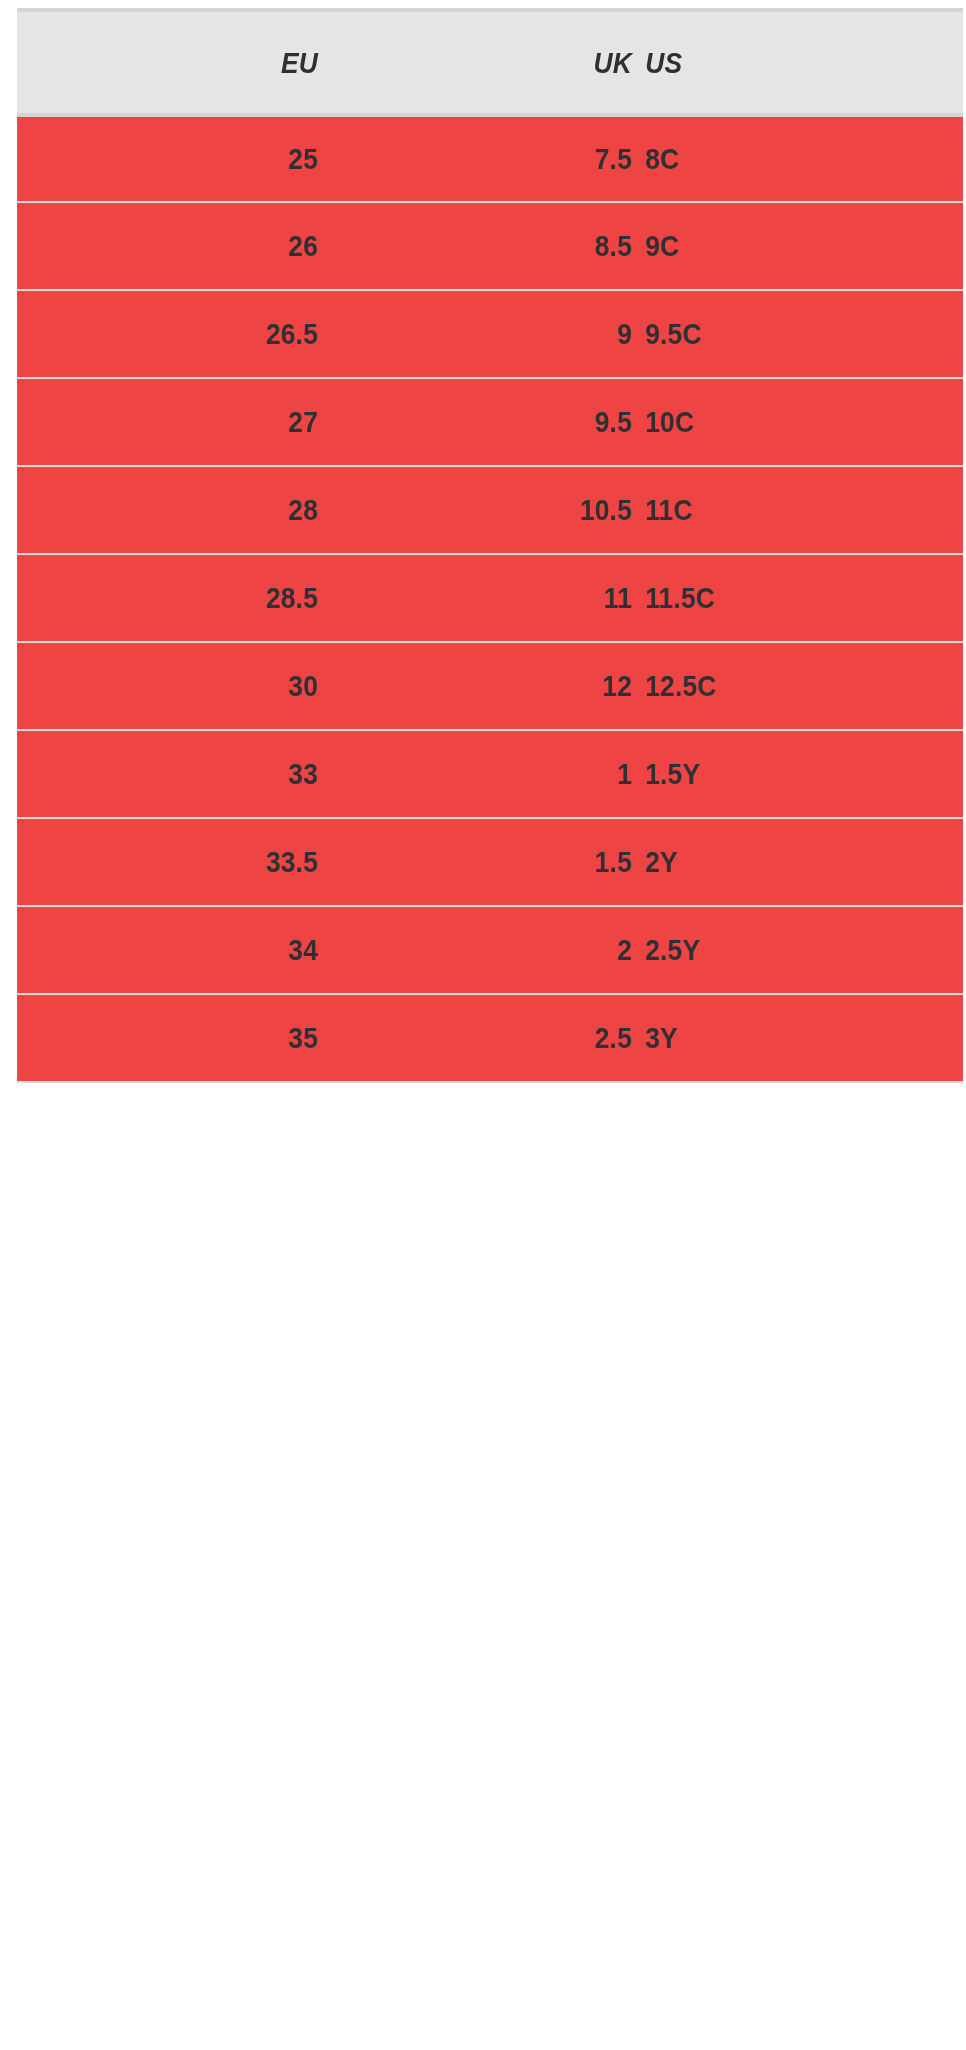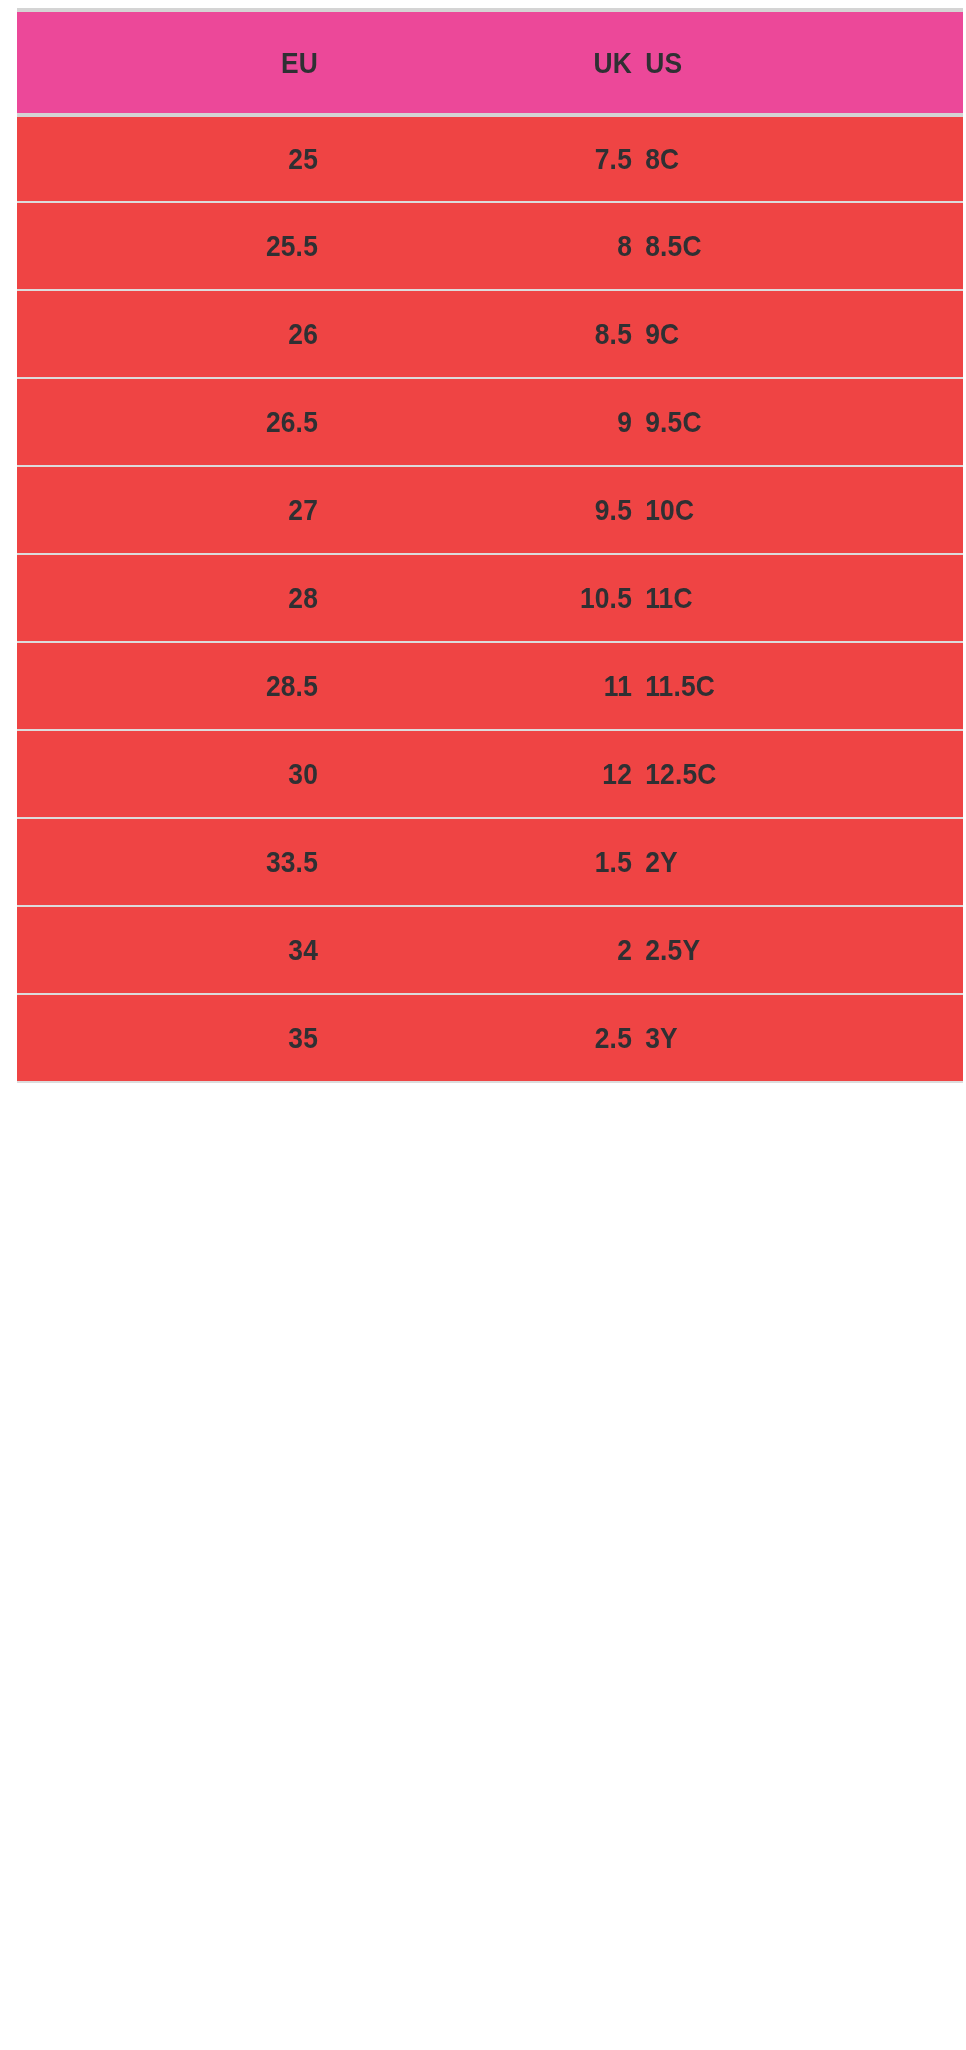--- a/index.html
+++ b/index.html
@@ -31,21 +31,22 @@
   }
 
   table.size-table {
     width: 931px;
     border-collapse: collapse;
     table-layout: fixed;
   }
 
   
   thead tr.header-row {
-    background: #ec4899;
+    background: #e5e5e5;
+    font-style: italic;
   }
   thead th {
     height: 101px;
     padding: 0;
     margin: 0;
     border-top: 4px solid #d4d4d4;
     border-bottom: 4px solid #d4d4d4;
     font-weight: 700;
     font-size: 30px;
     line-height: 101px;
@@ -111,25 +112,20 @@
           <th class="col-us">US</th>
         </tr>
       </thead>
       <tbody id="table-body">
           <tr class="data-row">
             <td class="col-eu">25</td>
             <td class="col-uk">7.5</td>
             <td class="col-us">8C</td>
           </tr>
           <tr class="data-row">
-            <td class="col-eu">25.5</td>
-            <td class="col-uk">8</td>
-            <td class="col-us">8.5C</td>
-          </tr>
-          <tr class="data-row">
             <td class="col-eu">26</td>
             <td class="col-uk">8.5</td>
             <td class="col-us">9C</td>
           </tr>
           <tr class="data-row">
             <td class="col-eu">26.5</td>
             <td class="col-uk">9</td>
             <td class="col-us">9.5C</td>
           </tr>
           <tr class="data-row">
@@ -146,20 +142,25 @@
             <td class="col-eu">28.5</td>
             <td class="col-uk">11</td>
             <td class="col-us">11.5C</td>
           </tr>
           <tr class="data-row">
             <td class="col-eu">30</td>
             <td class="col-uk">12</td>
             <td class="col-us">12.5C</td>
           </tr>
           <tr class="data-row">
+            <td class="col-eu">33</td>
+            <td class="col-uk">1</td>
+            <td class="col-us">1.5Y</td>
+          </tr>
+          <tr class="data-row">
             <td class="col-eu">33.5</td>
             <td class="col-uk">1.5</td>
             <td class="col-us">2Y</td>
           </tr>
           <tr class="data-row">
             <td class="col-eu">34</td>
             <td class="col-uk">2</td>
             <td class="col-us">2.5Y</td>
           </tr>
           <tr class="data-row">

